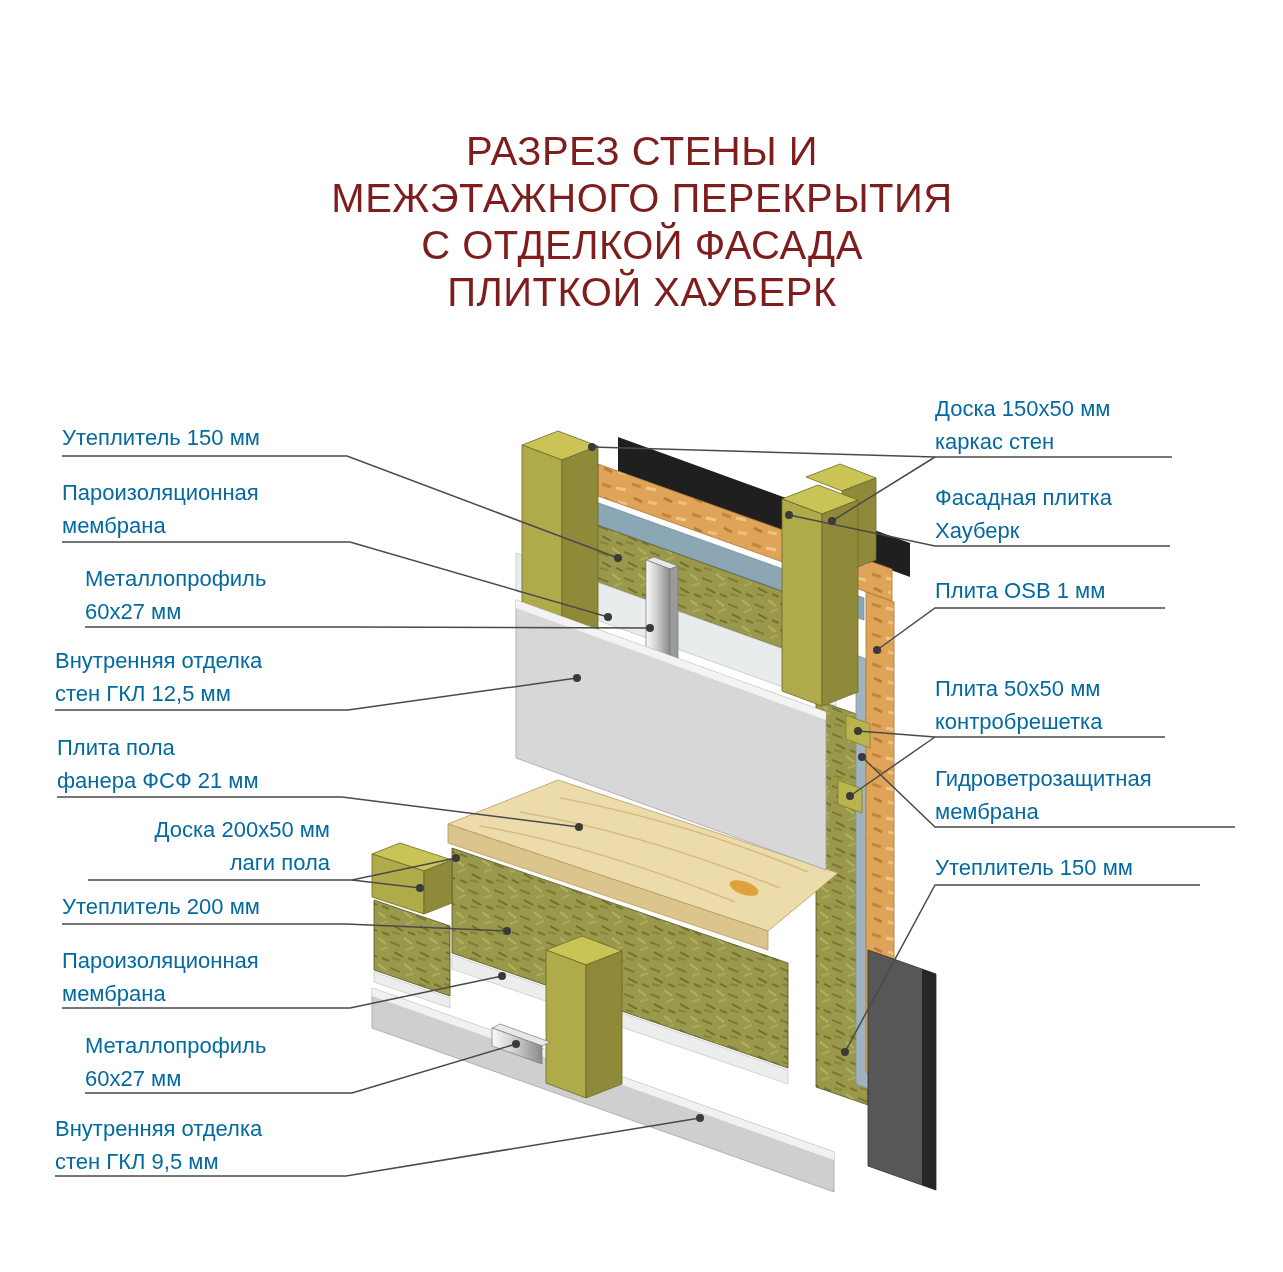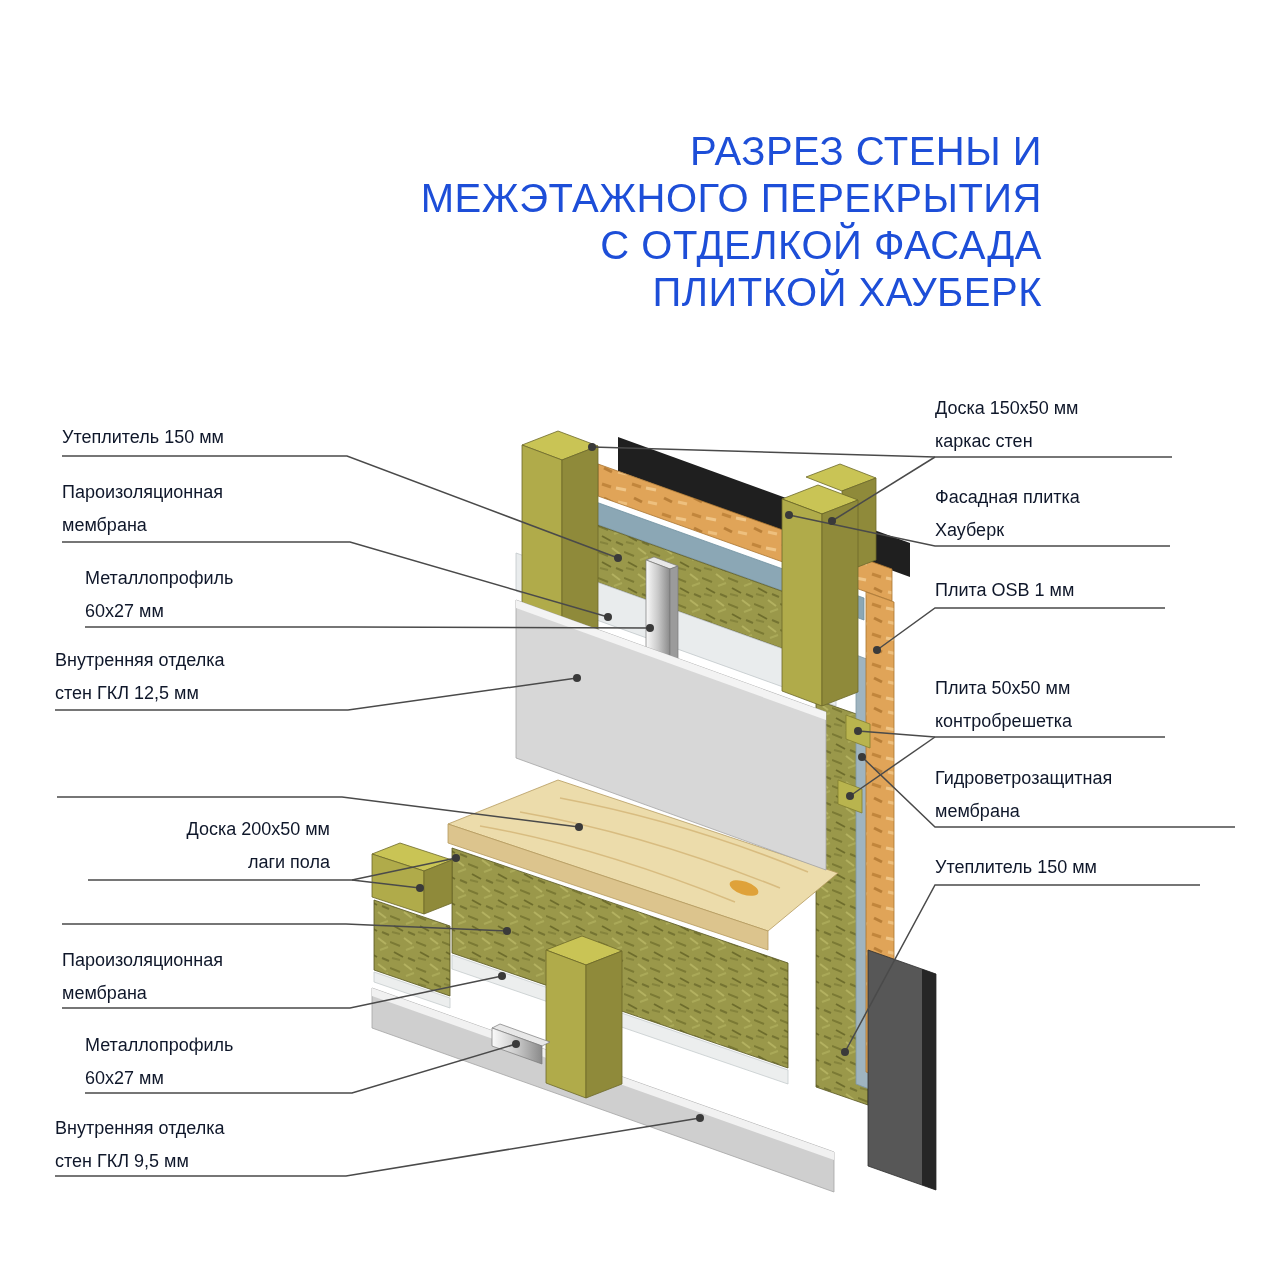--- a/index.html
+++ b/index.html
@@ -1,22 +1,22 @@
 <!DOCTYPE html>
 <html><head>
 <meta charset="utf-8">
 <style>
   *{box-sizing:border-box}
   html,body{margin:0;padding:0}
   body{width:1283px;height:1272px;background:#ffffff;font-family:"Liberation Sans",sans-serif;color:#3d3d3d}
   .page{position:relative;width:1283px;height:1272px;background:#fff;overflow:hidden}
-  .title{position:absolute;left:242px;top:128px;width:800px;margin:0;text-align:right;
-         font-size:40px;line-height:47px;font-weight:400;white-space:pre-line;letter-spacing:.5px;color:#1d4ed8}
+  .title{position:absolute;left:242px;top:128px;width:800px;margin:0;text-align:center;
+         font-size:40px;line-height:47px;font-weight:400;white-space:pre-line;letter-spacing:.5px;color:#7f1d1d}
   .art{position:absolute;left:0;top:0}
-  .label{position:absolute;font-size:18px;line-height:33px;white-space:pre-line;color:#0f172a}
+  .label{position:absolute;font-size:22px;line-height:33px;white-space:pre-line;color:#0369a1}
   .label.center{text-align:right}
 </style>
 </head>
 <body>
 
 <div class="page">
 
   <h1 class="title">РАЗРЕЗ СТЕНЫ И
 МЕЖЭТАЖНОГО ПЕРЕКРЫТИЯ
 С ОТДЕЛКОЙ ФАСАДА
@@ -196,22 +196,25 @@
     </g>
   </svg>
 
   <div class="label" style="left:62px;top:421px">Утеплитель 150 мм</div>
   <div class="label" style="left:62px;top:476px">Пароизоляционная
 мембрана</div>
   <div class="label" style="left:85px;top:562px">Металлопрофиль
 60х27 мм</div>
   <div class="label" style="left:55px;top:644px">Внутренняя отделка
 стен ГКЛ 12,5 мм</div>
+  <div class="label" style="left:57px;top:731px">Плита пола
+фанера ФСФ 21 мм</div>
   <div class="label center" style="left:80px;top:813px;width:250px">Доска 200х50 мм
 лаги пола</div>
+  <div class="label" style="left:62px;top:890px">Утеплитель 200 мм</div>
   <div class="label" style="left:62px;top:944px">Пароизоляционная
 мембрана</div>
   <div class="label" style="left:85px;top:1029px">Металлопрофиль
 60х27 мм</div>
   <div class="label" style="left:55px;top:1112px">Внутренняя отделка
 стен ГКЛ 9,5 мм</div>
 
   <div class="label" style="left:935px;top:392px">Доска 150х50 мм
 каркас стен</div>
   <div class="label" style="left:935px;top:481px">Фасадная плитка

